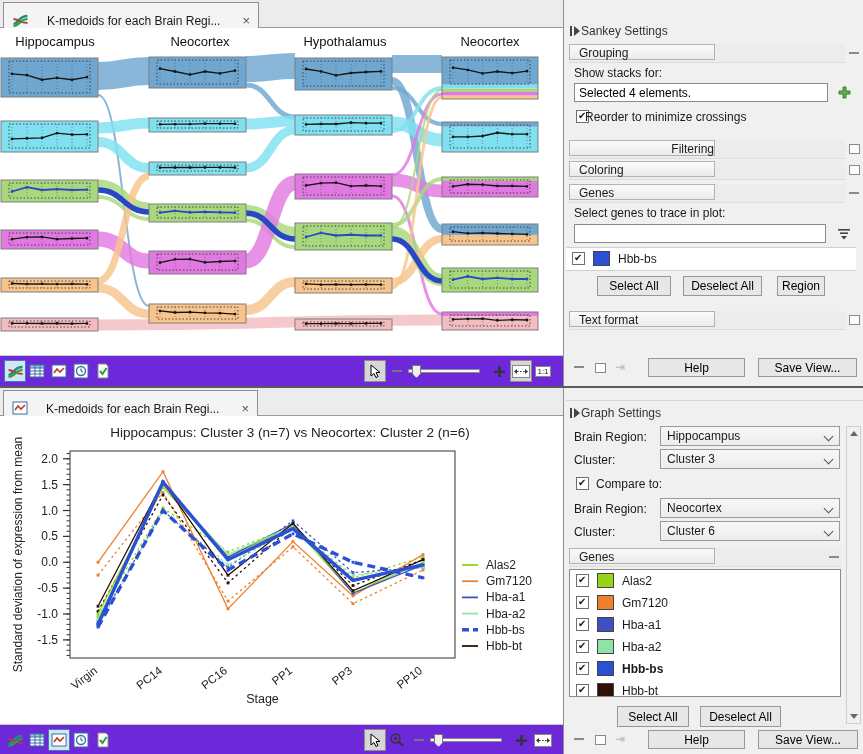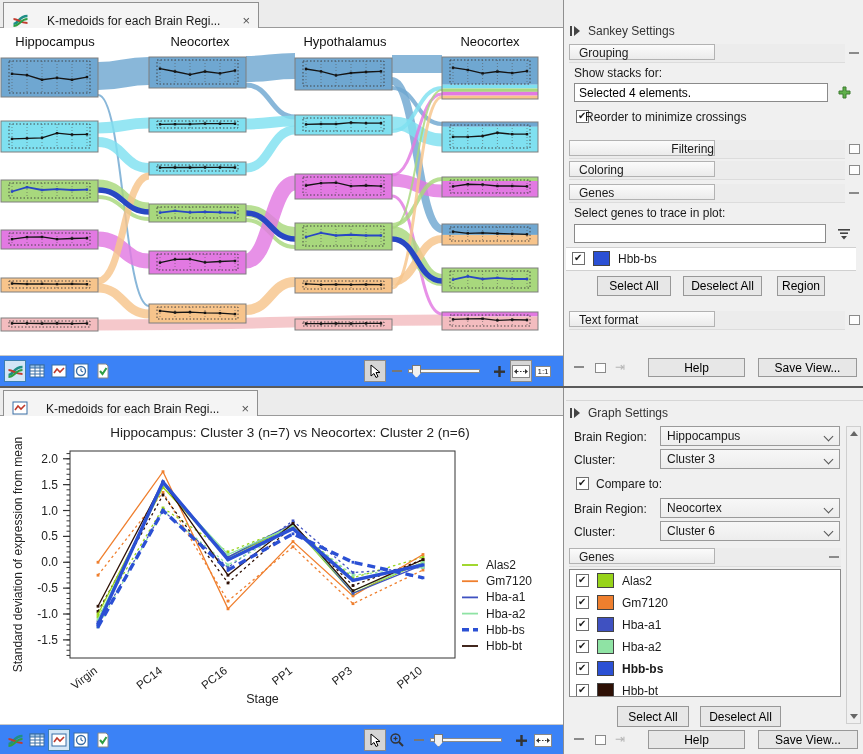--- a/index.html
+++ b/index.html
@@ -4,26 +4,26 @@
 <style>
   html,body{margin:0;padding:0;background:#f0f0f0;font-family:"Liberation Sans",sans-serif;font-size:12px;color:#1a1a1a;}
   #app{position:relative;width:863px;height:754px;overflow:hidden;background:#f0f0f0;}
   .row{position:absolute;left:0;width:863px;overflow:hidden;}
   .leftpane{position:absolute;left:0;top:0;width:564px;border-right:1px solid #8f8f8f;box-sizing:border-box;}
   .tabbar{position:absolute;left:0;top:0;width:100%;height:28px;background:#ececec;border-bottom:1px solid #9a9a9a;box-sizing:border-box;}
   .tab{position:absolute;left:3px;top:2px;height:26px;background:#f4f4f4;border:1px solid #8f8f8f;border-bottom:none;box-sizing:border-box;display:flex;align-items:flex-end;padding:0 8px;gap:18px;}
   .tab .title{white-space:nowrap;}
   .tab .close{color:#555;font-size:13px;margin-left:4px;cursor:default;}
   .view{position:absolute;left:0;width:563px;background:#ffffff;overflow:hidden;}
-  .toolbar{position:absolute;left:0;width:563px;height:31px;background:#3b82f6;border-top:1px solid #c9c9c9;box-sizing:border-box;}
+  .toolbar{position:absolute;left:0;width:563px;height:31px;background:#6d28d9;border-top:1px solid #c9c9c9;box-sizing:border-box;}
   .tbicon{position:absolute;top:4px;width:22px;height:22px;box-sizing:border-box;display:flex;align-items:center;justify-content:center;}
   .tbicon.sel{border:1px solid #3c7fb1;background:#d3e6f6;}
   .tbicon.pressed{border:1px solid #8a8a8a;background:#d6d6d6;}
   .panel{position:absolute;left:566px;top:0;width:297px;background:#f0f0f0;}
-  .pnl-header{position:absolute;left:4px;height:18px;display:flex;align-items:center;gap:7px;font-size:12px;color:#333;}
+  .pnl-header{position:absolute;left:4px;height:18px;display:flex;align-items:center;font-size:12px;color:#333;}
   .section-hdr{position:absolute;left:3px;right:18px;height:18px;background:#ececec;border-bottom:1px solid #dcdcdc;}
   .section-hdr .lbl{position:absolute;left:0;top:0;width:146px;height:16px;line-height:16px;padding-left:9px;border:1px solid #b2b2b2;background:linear-gradient(#fbfbfb,#ebebeb);box-sizing:border-box;}
   .mini-ic{position:absolute;width:12px;height:12px;}
   .minus-ic::after{content:"";position:absolute;left:1px;top:5px;width:10px;height:2px;background:#8a8a8a;}
   .square-ic::after{content:"";position:absolute;left:1px;top:2px;width:9px;height:8px;border:1px solid #8a8a8a;background:#fdfdfd;}
   .txt{position:absolute;border:1px solid #8a8a8a;background:#fff;font-family:"Liberation Sans",sans-serif;font-size:12px;padding:1px 4px;box-sizing:border-box;}
   .btn{position:absolute;background:#e7e7e7;border:1px solid #989898;font-family:"Liberation Sans",sans-serif;font-size:12px;display:flex;align-items:center;justify-content:center;box-sizing:border-box;}
   .cb{position:absolute;width:13px;height:13px;background:#fff;border:1px solid #6e6e6e;box-sizing:border-box;}
   .cb::after{content:"\2714";position:absolute;left:1px;top:-1px;font-size:10px;color:#1a1a1a;}
   .cblabel{position:absolute;white-space:nowrap;}

